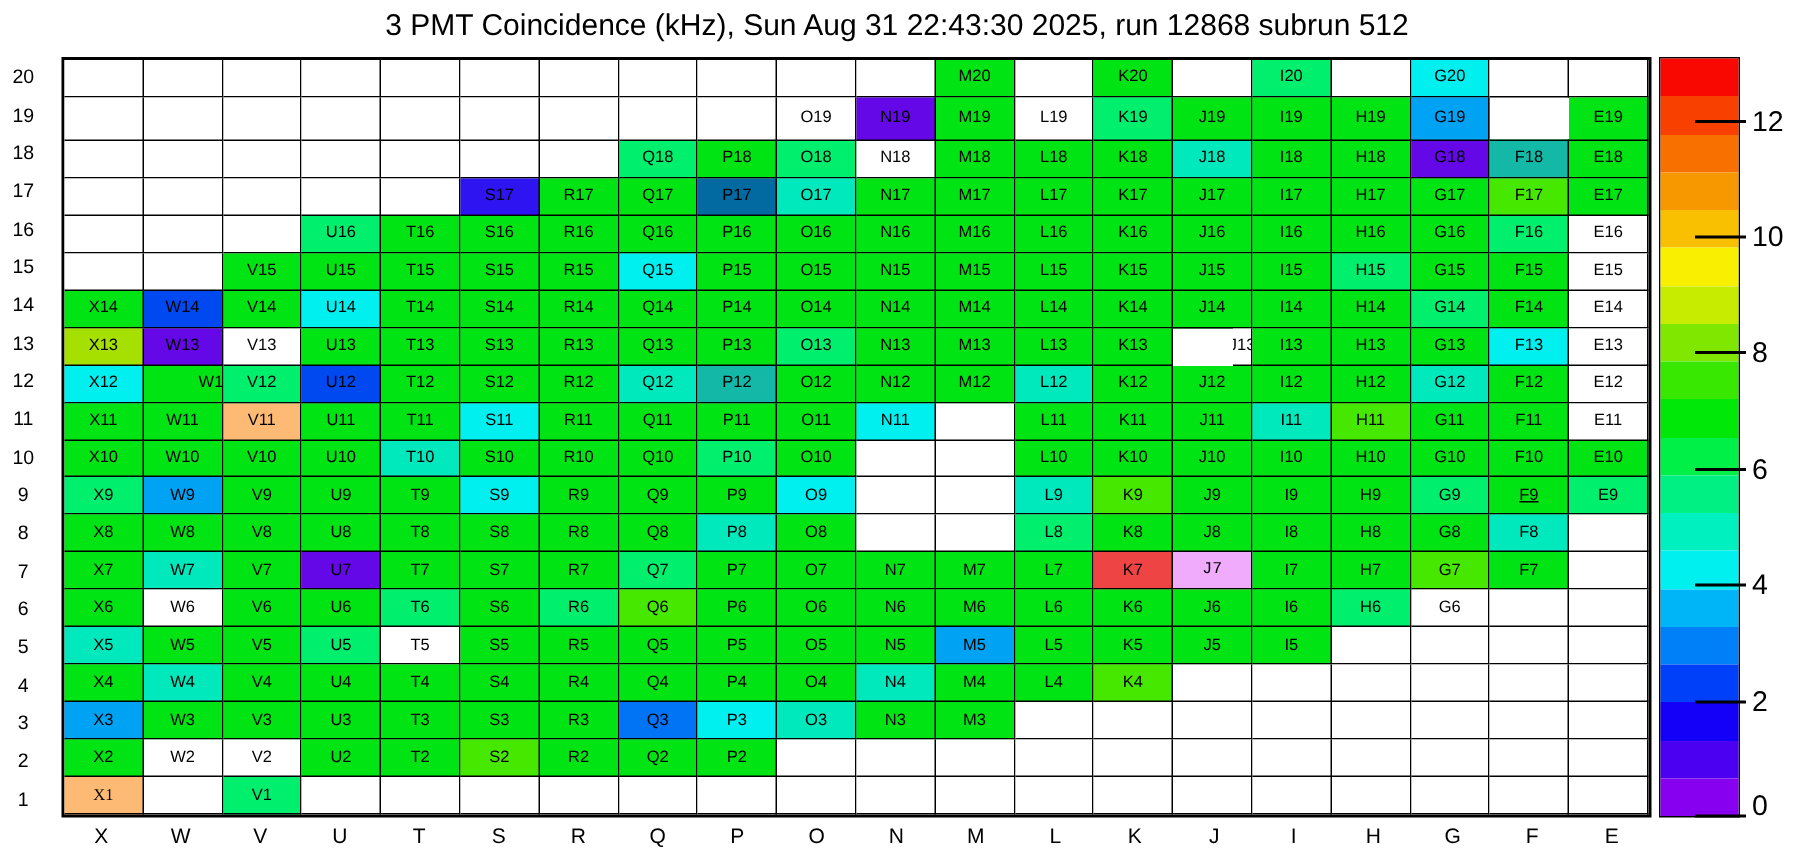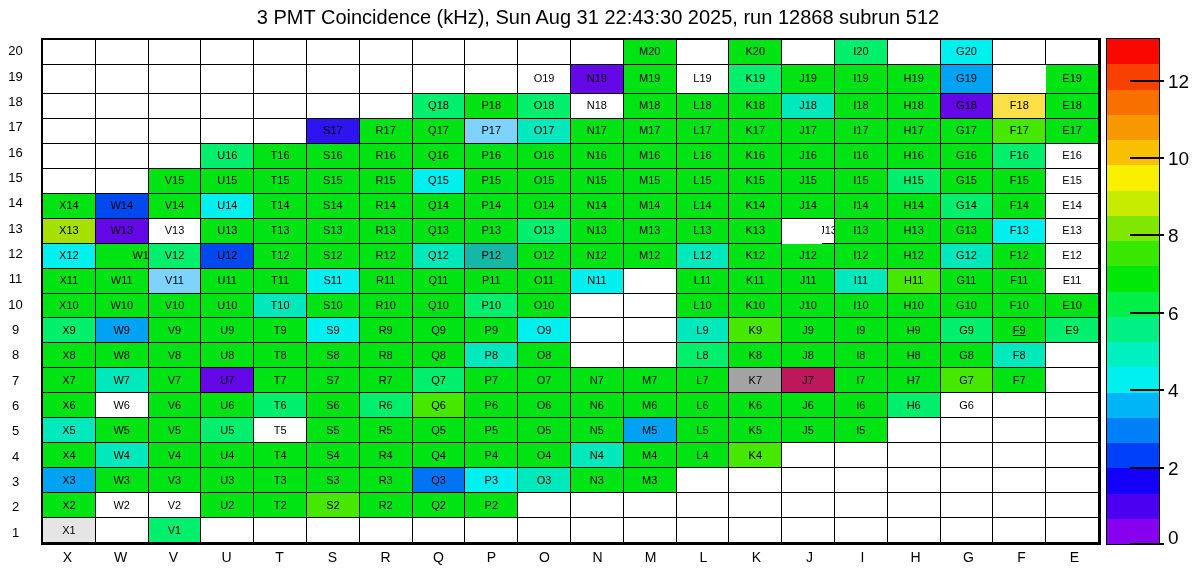--- a/index.html
+++ b/index.html
@@ -131,31 +131,31 @@
       <div class="cell" style="background: rgb(0, 228, 20);">P18</div>
       <div class="cell" style="background: rgb(0, 240, 110);">O18</div>
       <div class="cell" style="background: rgb(255, 255, 255);">N18</div>
       <div class="cell" style="background: rgb(0, 228, 20);">M18</div>
       <div class="cell" style="background: rgb(0, 228, 20);">L18</div>
       <div class="cell" style="background: rgb(0, 228, 20);">K18</div>
       <div class="cell" style="background: rgb(0, 233, 188);">J18</div>
       <div class="cell" style="background: rgb(0, 228, 20);">I18</div>
       <div class="cell" style="background: rgb(0, 228, 20);">H18</div>
       <div class="cell" style="background: rgb(100, 8, 232);">G18</div>
-      <div class="cell" style="background: #fde047;">F18</div>
+      <div class="cell" style="background: #14b8a6;">F18</div>
       <div class="cell" style="background: rgb(0, 228, 20);">E18</div>
       <div class="cell"></div>
       <div class="cell"></div>
       <div class="cell"></div>
       <div class="cell"></div>
       <div class="cell"></div>
       <div class="cell" style="background: rgb(45, 20, 240);">S17</div>
       <div class="cell" style="background: rgb(0, 228, 20);">R17</div>
       <div class="cell" style="background: rgb(0, 228, 20);">Q17</div>
-      <div class="cell" style="background: #7dd3fc;">P17</div>
+      <div class="cell" style="background: #0369a1;">P17</div>
       <div class="cell" style="background: rgb(0, 233, 188);">O17</div>
       <div class="cell" style="background: rgb(0, 228, 20);">N17</div>
       <div class="cell" style="background: rgb(0, 228, 20);">M17</div>
       <div class="cell" style="background: rgb(0, 228, 20);">L17</div>
       <div class="cell" style="background: rgb(0, 228, 20);">K17</div>
       <div class="cell" style="background: rgb(0, 228, 20);">J17</div>
       <div class="cell" style="background: rgb(0, 228, 20);">I17</div>
       <div class="cell" style="background: rgb(0, 228, 20);">H17</div>
       <div class="cell" style="background: rgb(0, 228, 20);">G17</div>
       <div class="cell" style="background: rgb(70, 232, 0);">F17</div>
@@ -255,21 +255,21 @@
       <div class="cell" style="background: rgb(0, 233, 188);">L12</div>
       <div class="cell" style="background: rgb(0, 228, 20);">K12</div>
       <div class="cell" style="background: rgb(0, 228, 20);">J12</div>
       <div class="cell" style="background: rgb(0, 228, 20);">I12</div>
       <div class="cell" style="background: rgb(0, 228, 20);">H12</div>
       <div class="cell" style="background: rgb(0, 233, 188);">G12</div>
       <div class="cell" style="background: rgb(0, 228, 20);">F12</div>
       <div class="cell" style="background: rgb(255, 255, 255);">E12</div>
       <div class="cell" style="background: rgb(0, 228, 20);">X11</div>
       <div class="cell" style="background: rgb(0, 228, 20);">W11</div>
-      <div class="cell" style="background: #7dd3fc;">V11</div>
+      <div class="cell" style="background: #fdba74;">V11</div>
       <div class="cell" style="background: rgb(0, 228, 20);">U11</div>
       <div class="cell" style="background: rgb(0, 228, 20);">T11</div>
       <div class="cell" style="background: rgb(0, 240, 240);">S11</div>
       <div class="cell" style="background: rgb(0, 228, 20);">R11</div>
       <div class="cell" style="background: rgb(0, 228, 20);">Q11</div>
       <div class="cell" style="background: rgb(0, 228, 20);">P11</div>
       <div class="cell" style="background: rgb(0, 228, 20);">O11</div>
       <div class="cell" style="background: rgb(0, 240, 240);">N11</div>
       <div class="cell"></div>
       <div class="cell" style="background: rgb(0, 228, 20);">L11</div>
@@ -346,22 +346,22 @@
       <div class="cell" style="background: rgb(100, 8, 232);">U7</div>
       <div class="cell" style="background: rgb(0, 228, 20);">T7</div>
       <div class="cell" style="background: rgb(0, 228, 20);">S7</div>
       <div class="cell" style="background: rgb(0, 228, 20);">R7</div>
       <div class="cell" style="background: rgb(0, 240, 110);">Q7</div>
       <div class="cell" style="background: rgb(0, 228, 20);">P7</div>
       <div class="cell" style="background: rgb(0, 228, 20);">O7</div>
       <div class="cell" style="background: rgb(0, 228, 20);">N7</div>
       <div class="cell" style="background: rgb(0, 228, 20);">M7</div>
       <div class="cell" style="background: rgb(0, 228, 20);">L7</div>
-      <div class="cell" style="background: #a3a3a3;">K7</div>
-      <div class="cell" style="background: #be185d;">J7</div>
+      <div class="cell" style="background: #ef4444;">K7</div>
+      <div class="cell" style="background: #f0abfc; font-family: Liberation Mono, monospace;">J7</div>
       <div class="cell" style="background: rgb(0, 228, 20);">I7</div>
       <div class="cell" style="background: rgb(0, 228, 20);">H7</div>
       <div class="cell" style="background: rgb(70, 232, 0);">G7</div>
       <div class="cell" style="background: rgb(0, 228, 20);">F7</div>
       <div class="cell"></div>
       <div class="cell" style="background: rgb(0, 228, 20);">X6</div>
       <div class="cell" style="background: rgb(255, 255, 255);">W6</div>
       <div class="cell" style="background: rgb(0, 228, 20);">V6</div>
       <div class="cell" style="background: rgb(0, 228, 20);">U6</div>
       <div class="cell" style="background: rgb(0, 240, 110);">T6</div>
@@ -453,21 +453,21 @@
       <div class="cell"></div>
       <div class="cell"></div>
       <div class="cell"></div>
       <div class="cell"></div>
       <div class="cell"></div>
       <div class="cell"></div>
       <div class="cell"></div>
       <div class="cell"></div>
       <div class="cell"></div>
       <div class="cell"></div>
-      <div class="cell" style="background: #e5e5e5;">X1</div>
+      <div class="cell" style="background: #fdba74; font-family: Liberation Serif, serif;">X1</div>
       <div class="cell"></div>
       <div class="cell" style="background: rgb(0, 240, 110);">V1</div>
       <div class="cell"></div>
       <div class="cell"></div>
       <div class="cell"></div>
       <div class="cell"></div>
       <div class="cell"></div>
       <div class="cell"></div>
       <div class="cell"></div>
       <div class="cell"></div>

